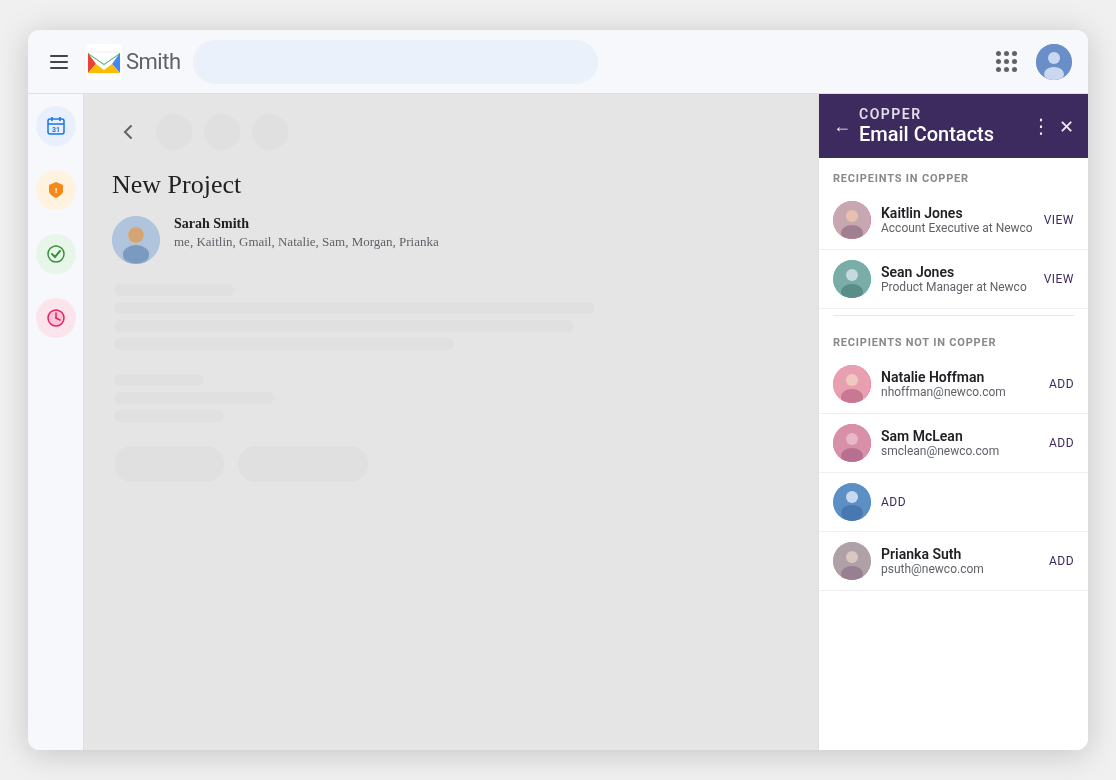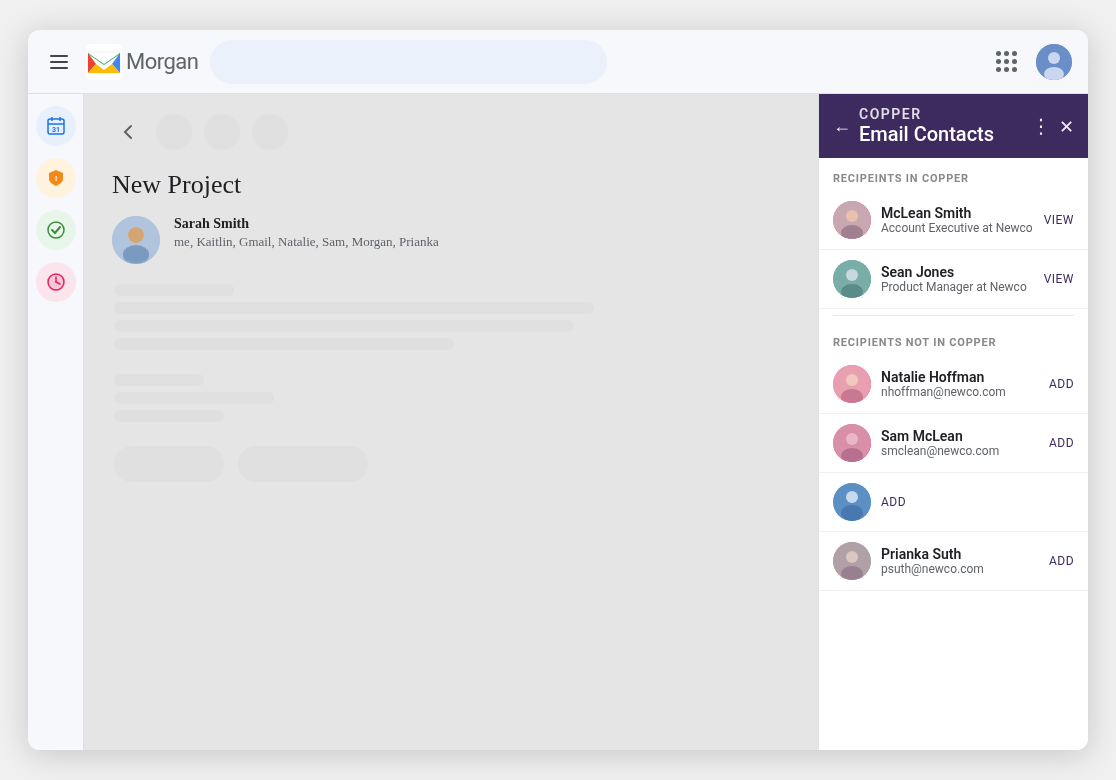--- a/index.html
+++ b/index.html
@@ -108,21 +108,21 @@
 
     
     .gmail-sidebar {
       width: 56px;
       background: #f6f8fc;
       border-right: 1px solid #e0e0e0;
       display: flex;
       flex-direction: column;
       align-items: center;
       padding-top: 12px;
-      gap: 12px;
+      gap: 24px;
       flex-shrink: 0;
     }
     .sidebar-icon-btn {
       width: 40px;
       height: 40px;
       border-radius: 50%;
       display: flex;
       align-items: center;
       justify-content: center;
       cursor: pointer;
@@ -374,21 +374,21 @@
         <path d="M2 9 L18 20 L34 9" fill="none" stroke="none"></path>
 
         <path d="M2 9 L2 29 L10 20 Z" fill="#EA4335"></path>
 
         <path d="M34 9 L34 29 L26 20 Z" fill="#4285F4"></path>
 
         <path d="M2 29 L10 20 L18 26 L26 20 L34 29 Z" fill="#FBBC05"></path>
 
         <path d="M2 9 L18 20 L34 9 L34 10 L18 21 L2 10 Z" fill="#34A853"></path>
       </svg>
-      <span class="gmail-label">Morgan</span>
+      <span class="gmail-label">Smith</span>
     </div>
     <input class="search-bar" type="text" placeholder="" style="">
     <div class="topbar-spacer"></div>
     <div class="grid-icon">
       <div class="grid-dots">
         <div class="grid-dot"></div>
           <div class="grid-dot"></div>
           <div class="grid-dot"></div>
         <div class="grid-dot"></div>
           <div class="grid-dot"></div>
@@ -511,21 +511,21 @@
 
       <div class="contact-row">
         <div class="contact-avatar av-pink">
           <svg width="38" height="38" viewBox="0 0 38 38">
             <circle cx="19" cy="19" r="19" fill="#c8a8b0"></circle>
             <circle cx="19" cy="15" r="6" fill="#e8c0b0"></circle>
             <ellipse cx="19" cy="32" rx="11" ry="8" fill="#a08090"></ellipse>
           </svg>
         </div>
         <div class="contact-info">
-          <div class="contact-name">McLean Smith</div>
+          <div class="contact-name">Kaitlin Jones</div>
           <div class="contact-role">Account Executive at Newco</div>
         </div>
         <div class="action-btn">VIEW</div>
       </div>
 
       <div class="contact-row">
         <div class="contact-avatar av-teal">
           <svg width="38" height="38" viewBox="0 0 38 38">
             <circle cx="19" cy="19" r="19" fill="#7aada8"></circle>
             <circle cx="19" cy="15" r="6" fill="#c8d8e0"></circle>

